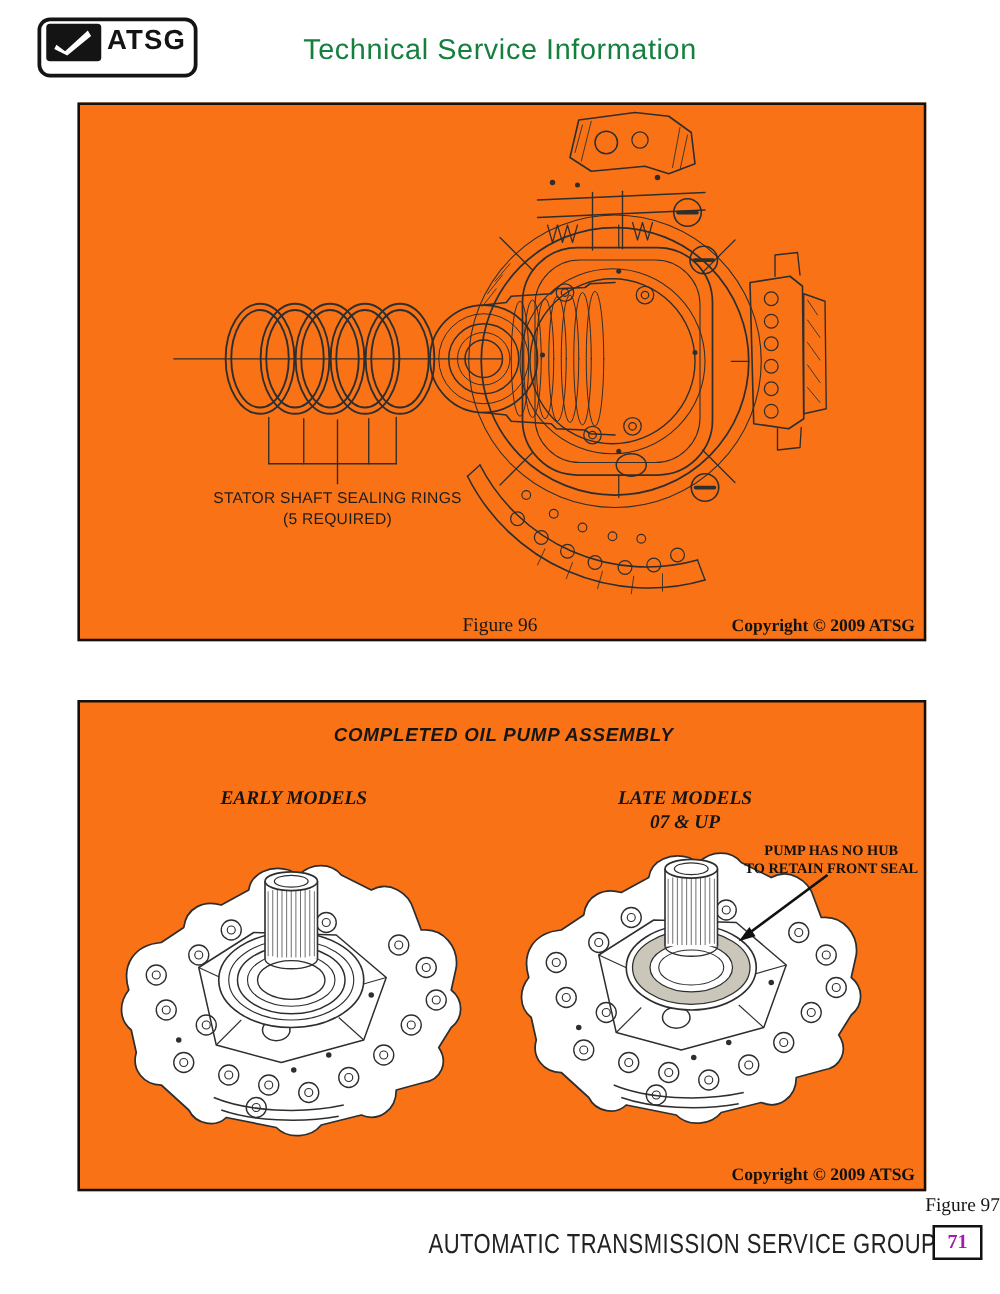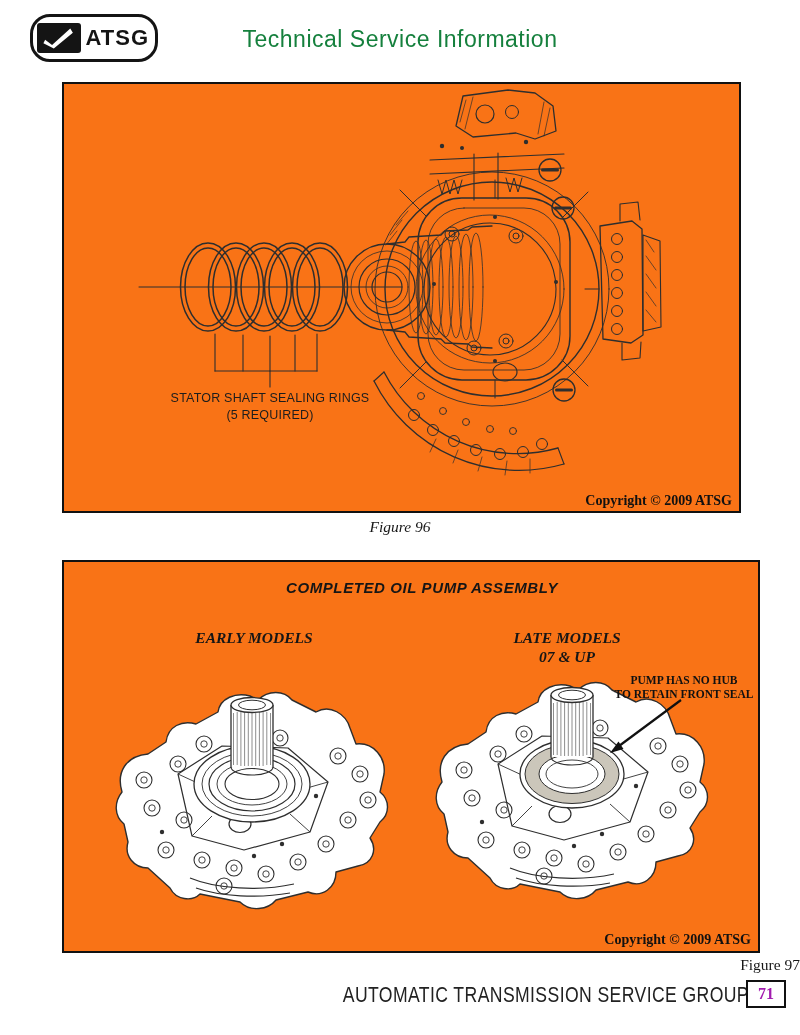--- a/index.html
+++ b/index.html
@@ -4,40 +4,40 @@
 <style>
   html,body { margin:0; padding:0; background:#e8e8e8; }
   .page {
     position:relative; width:800px; height:1035px; margin:0 auto;
     background:#ffffff; font-family:"Liberation Sans", sans-serif;
     color:#1d1d1d; overflow:hidden;
   }
   
   .logo {
     position:absolute; left:30px; top:14px; width:112px; height:38px;
-    border:3.5px solid #141414; border-radius:20px;
-    display:flex; align-items:center; gap:5px; padding:2px 6px 2px 4px;
+    border:3.5px solid #141414; border-radius:10px;
+    display:flex; gap:5px; padding:2px 6px 2px 4px;
   }
   .logo-check-box { width:46px; height:30px; background:#141414; border-radius:3px;
     display:flex; align-items:center; justify-content:center; }
   .logo-text { font-weight:900; font-size:22px; letter-spacing:1px; color:#141414;
     font-family:"Liberation Sans", sans-serif; }
   .page-title {
     position:absolute; left:0; top:26px; width:100%; text-align:center;
     font-size:23px; letter-spacing:0.5px; color:#15803d;
   }
   
   .fig-box { position:absolute; left:62px; border:2px solid #111; background:#f97316; }
   .fig96 { top:82px;  width:675px; height:427px; }
-  .fig97 { top:560px; width:675px; height:389px;padding-left:19px; }
+  .fig97 { top:560px; width:675px; height:389px; }
   .fig-caption {
     position:absolute; left:0; width:100%; text-align:center;
     font-family:"Liberation Serif", serif; font-size:15.5px; color:#161616;
   }
-  .cap96 { top:518px;font-style:italic; }
+  .cap96 { top:492px; }
   .cap97 { top:956px;text-align:right; }
   
   svg { display:block; }
   .t-label  { font-family:"Liberation Sans", sans-serif; font-size:12.5px; letter-spacing:0.2px; fill:#1d1d1d; }
   .t-copy   { font-family:"Liberation Serif", serif; font-weight:bold; font-size:14px; fill:#111; }
   .t-title97{ font-family:"Liberation Sans", sans-serif; font-weight:800; font-style:italic;
               font-size:15px; letter-spacing:0.6px; fill:#161616; }
   .t-model  { font-family:"Liberation Serif", serif; font-weight:bold; font-style:italic;
               font-size:15.5px; fill:#161616; }
   .t-anno   { font-family:"Liberation Serif", serif; font-weight:bold; font-size:11.5px; fill:#111; }

